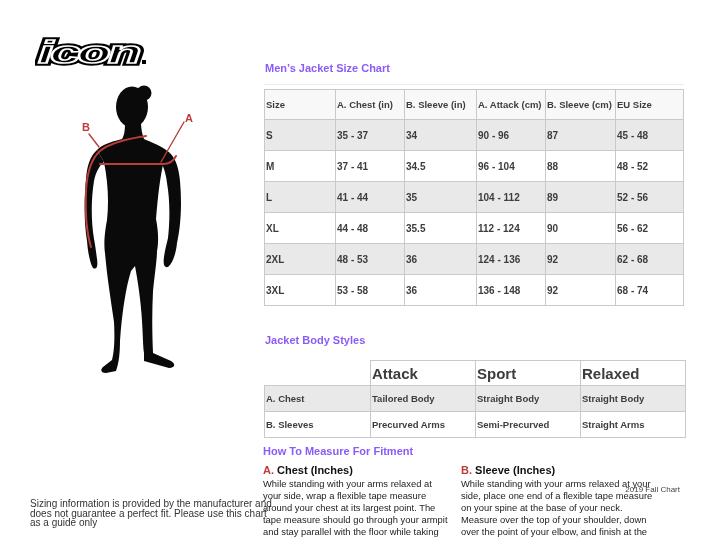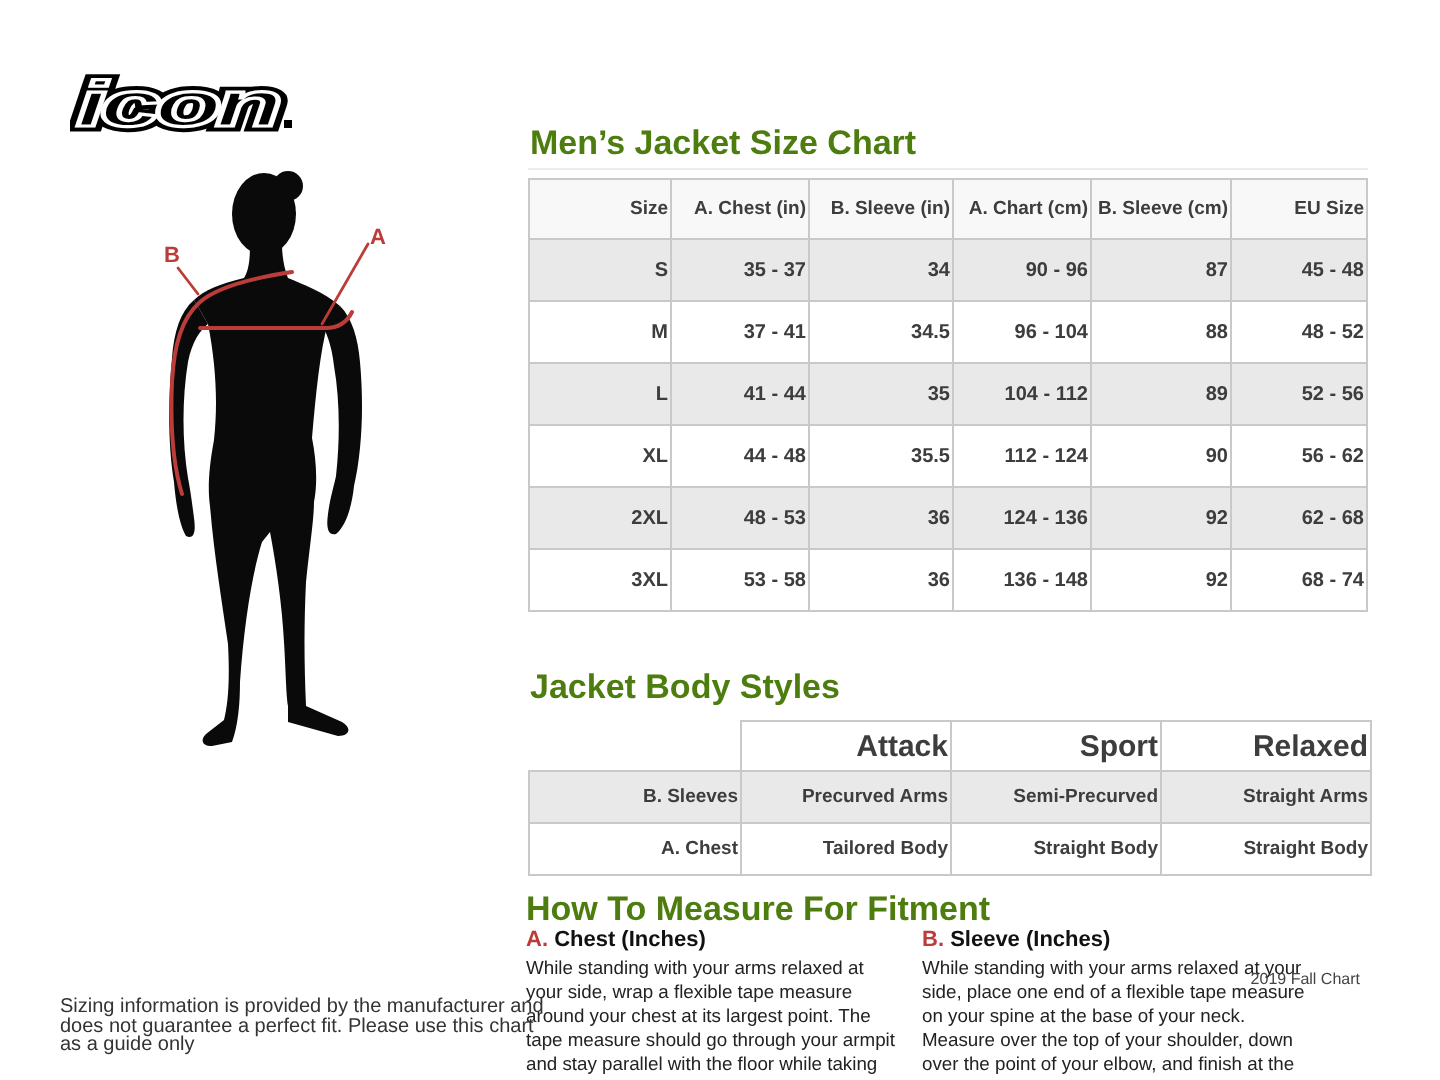--- a/index.html
+++ b/index.html
@@ -1,29 +1,29 @@
 <!DOCTYPE html>
 <html style="--accent-red: #bb3d3a; --row-gray: #e9e9e9; --border-gray: #c9c9c9;"><head>
 <meta charset="utf-8">
 <style>
   html,body{margin:0;padding:0;background:#fff}
   #canvas{position:relative;width:720px;height:540px;background:#fff;
           font-family:"Liberation Sans",sans-serif;overflow:hidden}
 
   
-  .h{position:absolute;margin:0;font-size:17px;font-weight:bold;color:#4d7c0f}
+  .h{position:absolute;margin:0;font-size:11px;font-weight:bold;color:#8b5cf6}
   #size-title{left:265px;top:62px}
   #styles-title{left:265px;top:334px}
   #fit-title{left:263px;top:445px}
 
   .rule{position:absolute;left:264px;top:84px;width:420px;height:1px;background:#ececec}
 
   
   table{position:absolute;border-collapse:collapse;table-layout:fixed}
-  th,td{border:1px solid #c9c9c9;text-align:right;vertical-align:middle;color:#3d3d3d;overflow:hidden}
+  th,td{border:1px solid #c9c9c9;text-align:left;vertical-align:middle;color:#3d3d3d;overflow:hidden}
   .main{left:264px;top:89px;width:419px}
   .main th{height:27px;font-size:9.5px;font-weight:bold;background:#f8f8f8}
   .main td{height:28px;font-size:10px;font-weight:bold}
   .main tbody tr:nth-child(odd) td{background:var(--row-gray,#e9e9e9)}
   .styles{left:264px;top:360px;width:421px}
   .styles th{height:22px;font-size:15px;font-weight:bold;background:#fff}
   .styles td{height:23px;font-size:9.5px;font-weight:bold}
   .styles thead th:first-child{border:none;background:transparent}
   .styles tbody tr:nth-child(odd) td{background:var(--row-gray,#e9e9e9)}
 
@@ -100,21 +100,21 @@
         <col style="width:72px">
       <col style="width:69px">
         <col style="width:70px">
         <col style="width:68px">
     </colgroup>
     <thead>
       <tr>
           <th>Size</th>
           <th>A. Chest (in)</th>
           <th>B. Sleeve (in)</th>
-          <th>A. Chart (cm)</th>
+          <th>A. Attack (cm)</th>
           <th>B. Sleeve (cm)</th>
           <th>EU Size</th>
         </tr>
     </thead>
     <tbody>
         <tr>
           <td>S</td>
           <td>35 - 37</td>
           <td>34</td>
           <td>90 - 96</td>
@@ -175,30 +175,30 @@
     <thead>
       <tr>
           <th></th>
           <th>Attack</th>
           <th>Sport</th>
           <th>Relaxed</th>
         </tr>
     </thead>
     <tbody>
         <tr>
+          <td>A. Chest</td>
+          <td>Tailored Body</td>
+          <td>Straight Body</td>
+          <td>Straight Body</td>
+        </tr>
+        <tr>
           <td>B. Sleeves</td>
           <td>Precurved Arms</td>
           <td>Semi-Precurved</td>
           <td>Straight Arms</td>
-        </tr>
-        <tr>
-          <td>A. Chest</td>
-          <td>Tailored Body</td>
-          <td>Straight Body</td>
-          <td>Straight Body</td>
         </tr>
       </tbody>
   </table>
 
   <h2 class="h" id="fit-title">How To Measure For Fitment</h2>
   <div class="fit" id="fit-a">
     <h3><span class="red">A.</span> <span>Chest (Inches)</span></h3>
     <p>While standing with your arms relaxed at your side, wrap a flexible tape measure around your chest at its largest point. The tape measure should go through your armpit and stay parallel with the floor while taking the measurement.</p>
   </div>
   <div class="fit" id="fit-b">

